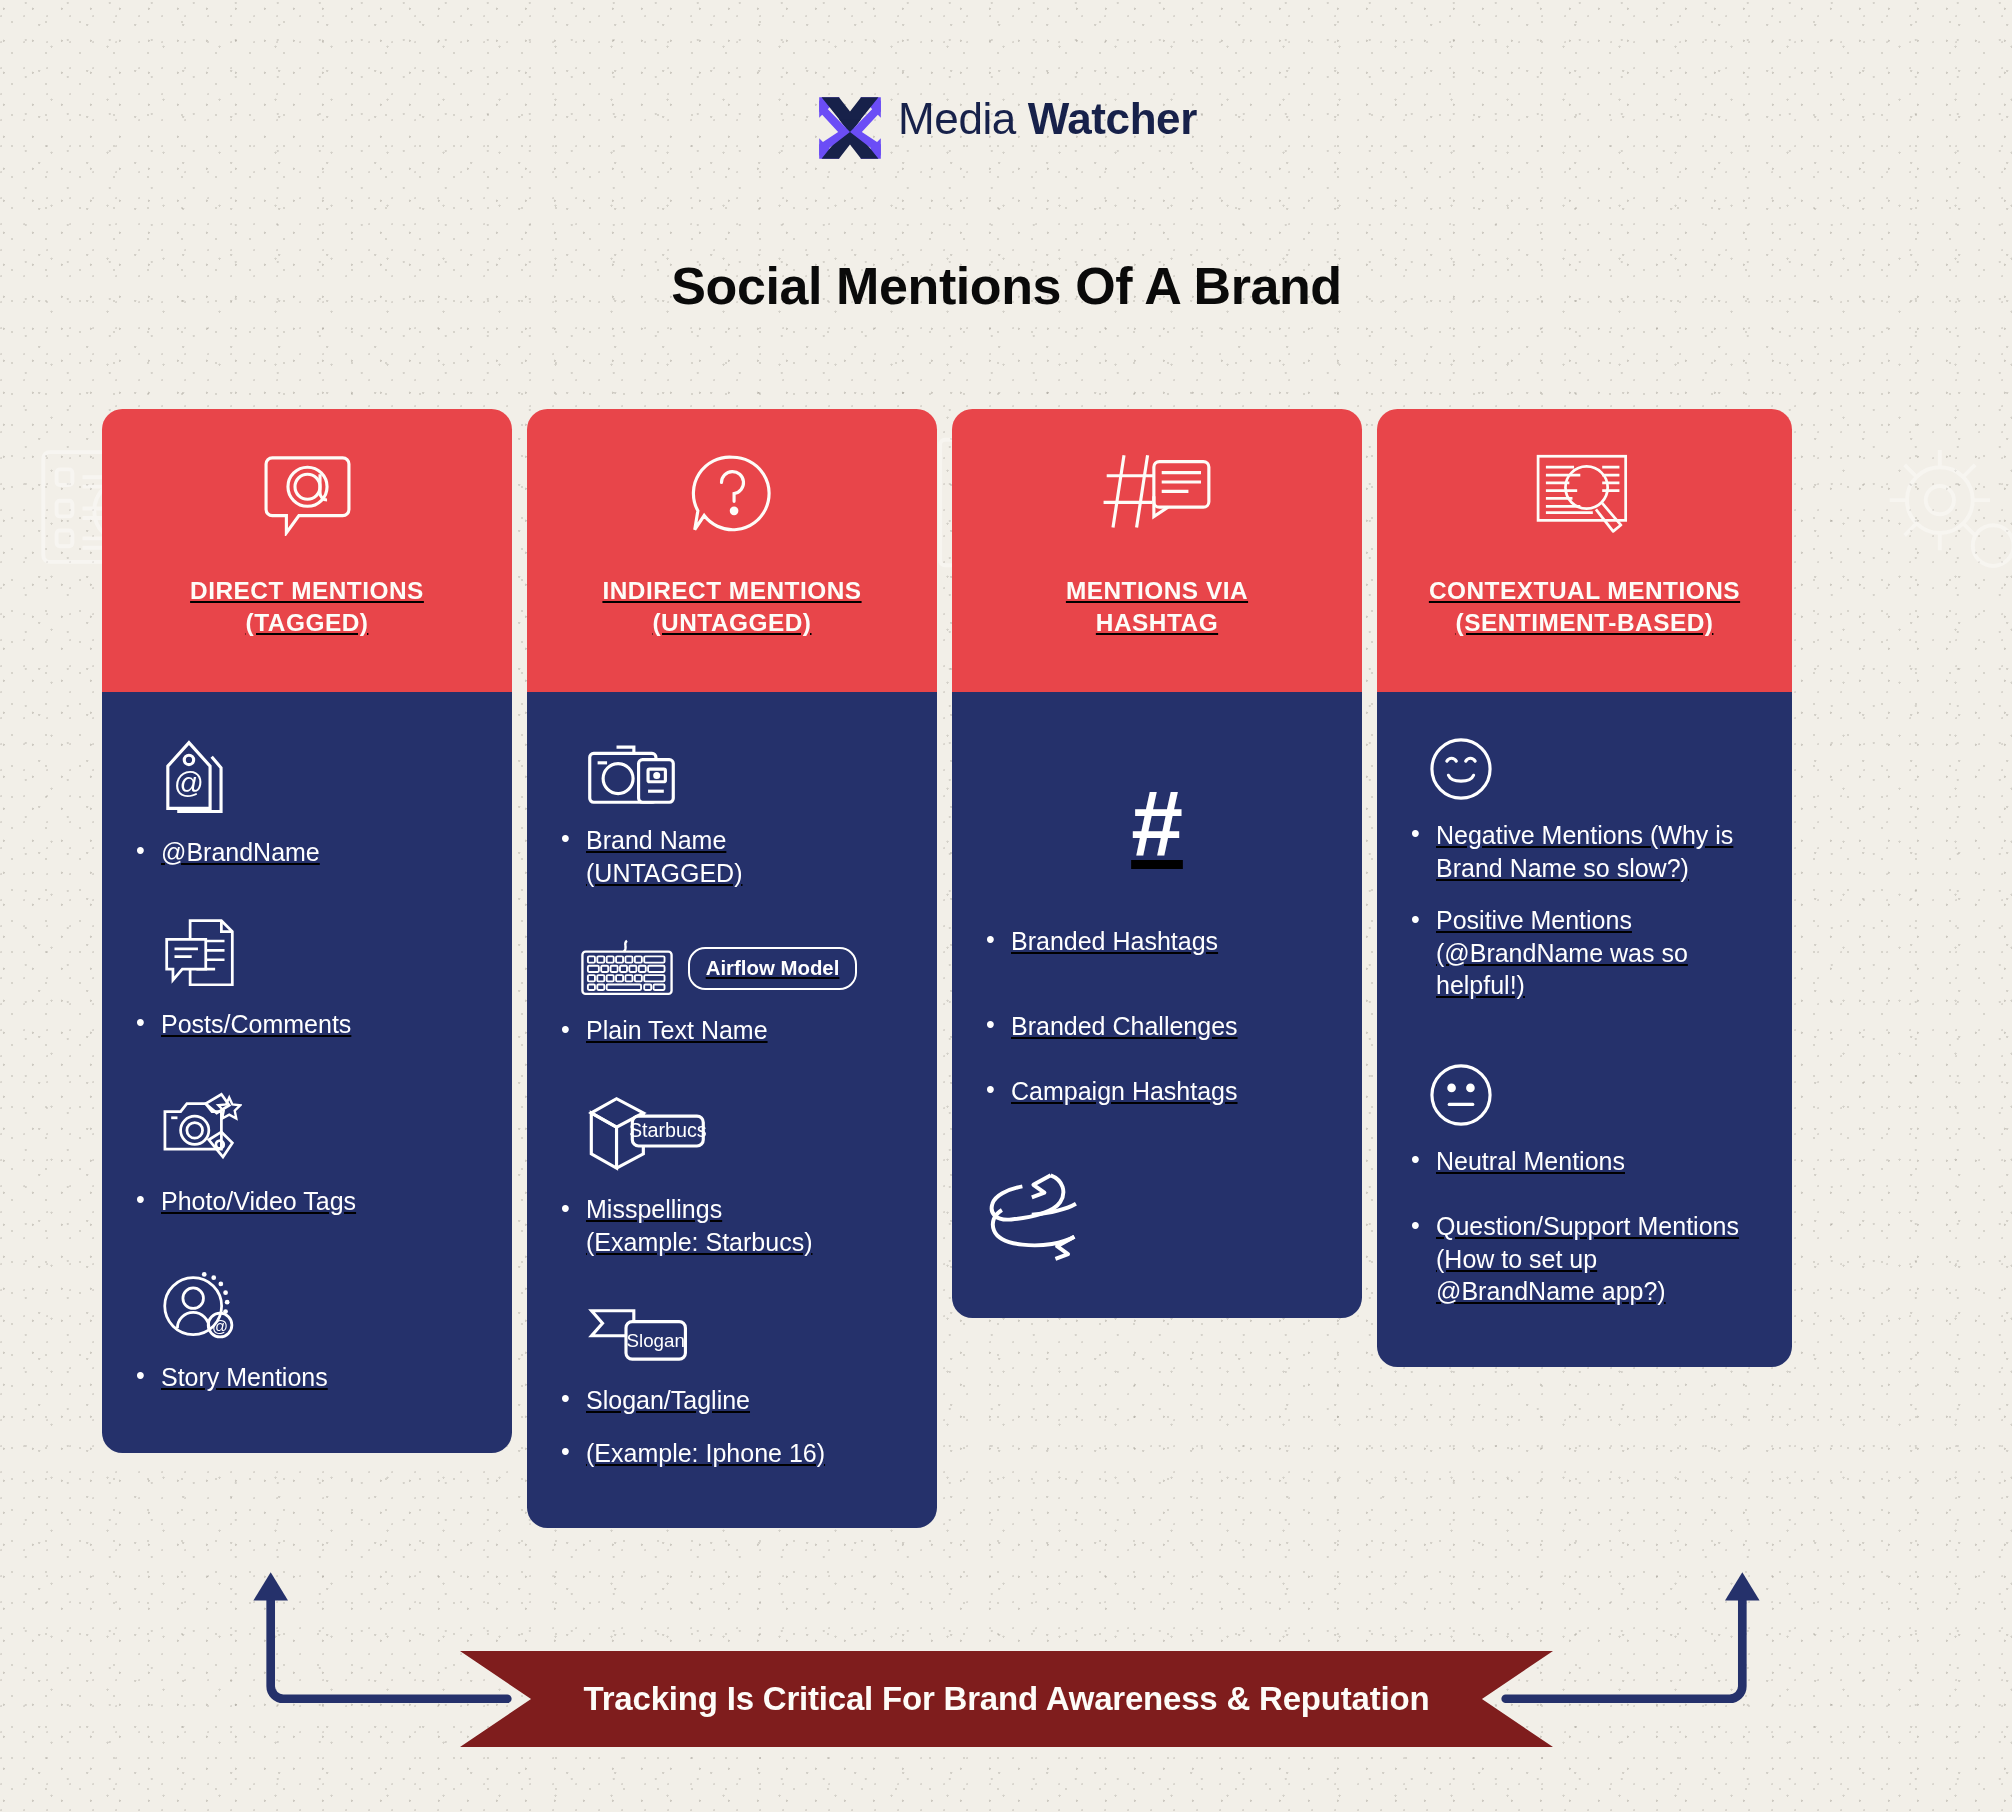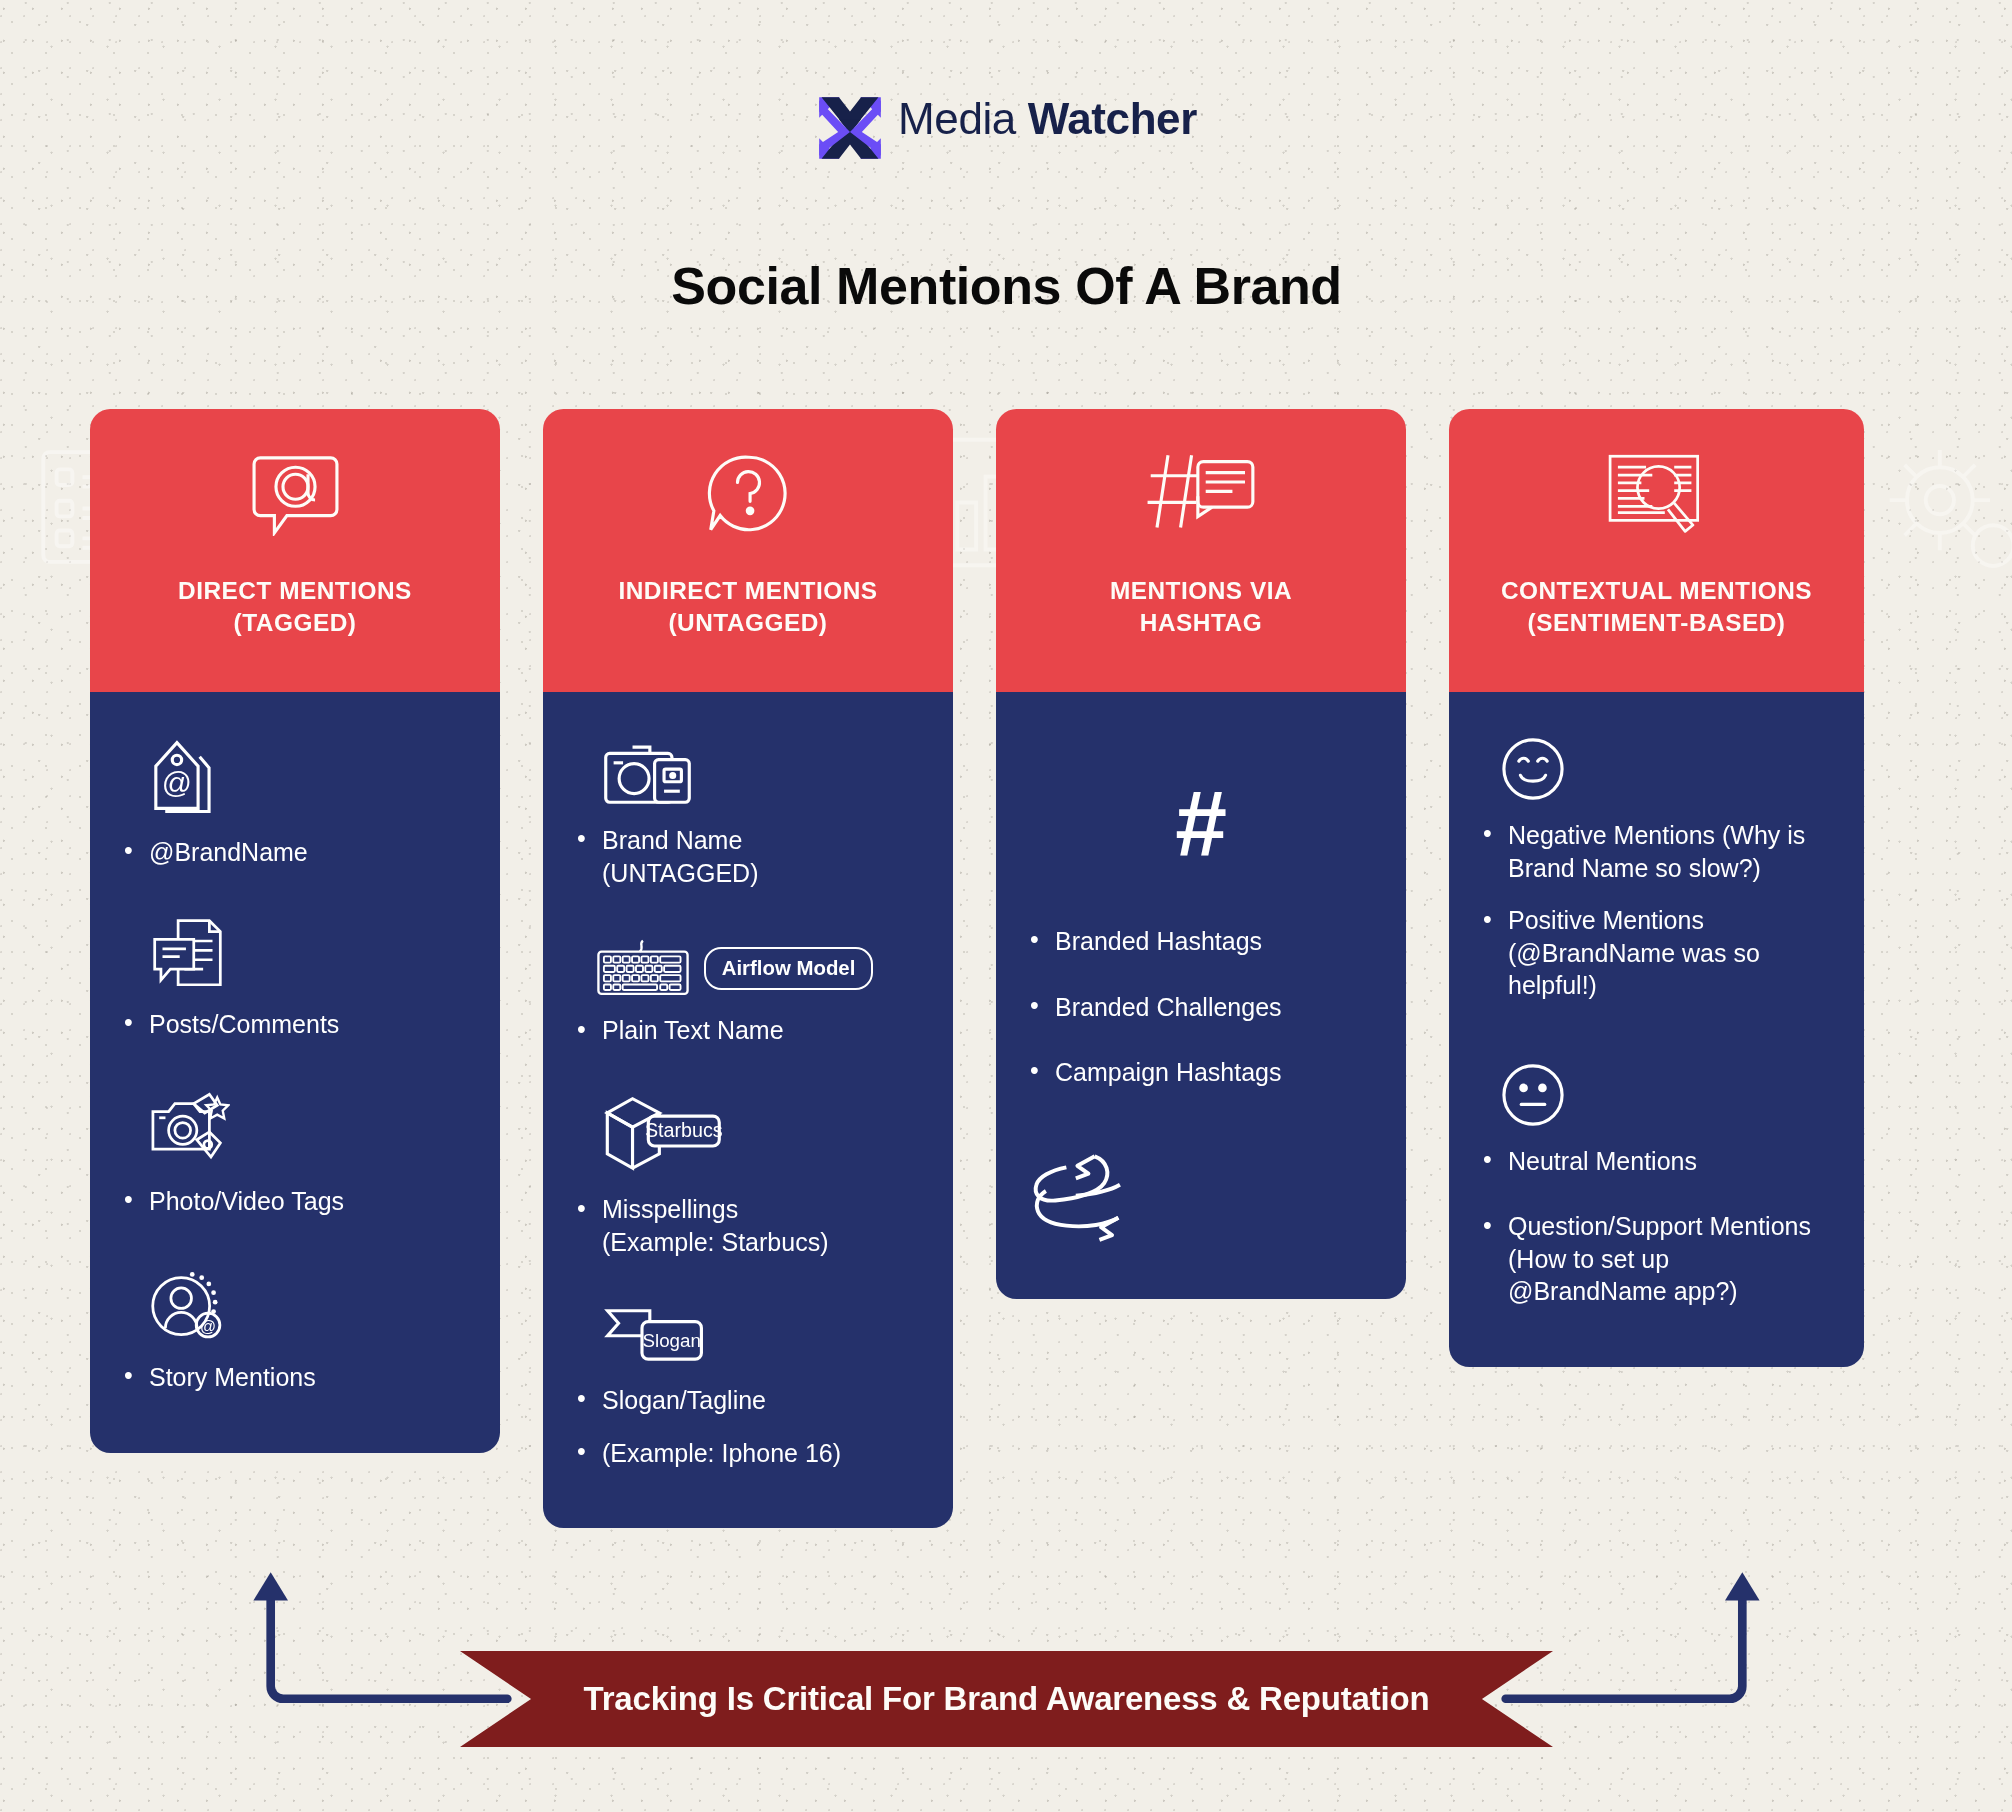--- a/index.html
+++ b/index.html
@@ -35,22 +35,22 @@
   .logo-text .bold{ font-weight:700; }
 
   .page-title{
     position:absolute; top:256px; left:0; right:0; z-index:3;
     text-align:center; font-size:52px; font-weight:700; color:#0a0a0a;
     letter-spacing:-0.4px;
   }
 
   
   .cols{
-    position:absolute; top:409px; left:90px; z-index:2;
-    display:flex; gap:43px;
+    position:absolute; top:409px; left:102px; z-index:2;
+    display:flex; gap:15px;text-decoration:underline;
   }
   .col{ width:410px; position:relative; }
   .col.wide{ width:415px; }
 
   .card-head{
     background:#e8454a;
     border-radius:20.4px 20.4px 0 0;
     padding:35px 14px 0;
     height:283px;
     position:relative;
@@ -379,21 +379,21 @@
         <div>MENTIONS VIA</div>
         <div>HASHTAG</div>
       </div>
       <div class="notch"></div>
     </div>
     <div class="card-body">
       <div class="gap-m"></div>
       <div class="hash-big">#</div>
       <div class="gap-l"></div>
       <ul class="bullets">
-        <li style="margin-bottom:33px">Branded Hashtags</li>
+        <li style="margin-bottom:52px">Branded Hashtags</li>
         <li style="margin-bottom:33px">Branded Challenges</li>
         <li>Campaign Hashtags</li>
       </ul>
       <div class="gap-m"></div>
       <span class="ic center">
         <svg width="126" height="93" viewBox="0 0 160 118" fill="none" stroke="#fff" stroke-width="5" stroke-linejoin="round">
           <path d="M86 8 64 20l14 10-16 6"></path>
           <path d="M86 8c16 6 20 22 12 34-8 12-34 20-62 22-20 2-28-8-24-20 3-10 18-18 38-22"></path>
           <path d="M24 52c-10 6-14 16-10 26 4 10 18 16 36 18 26 3 52-2 66-10"></path>
           <path d="M116 86l-22 12 14 10-16 6"></path>

